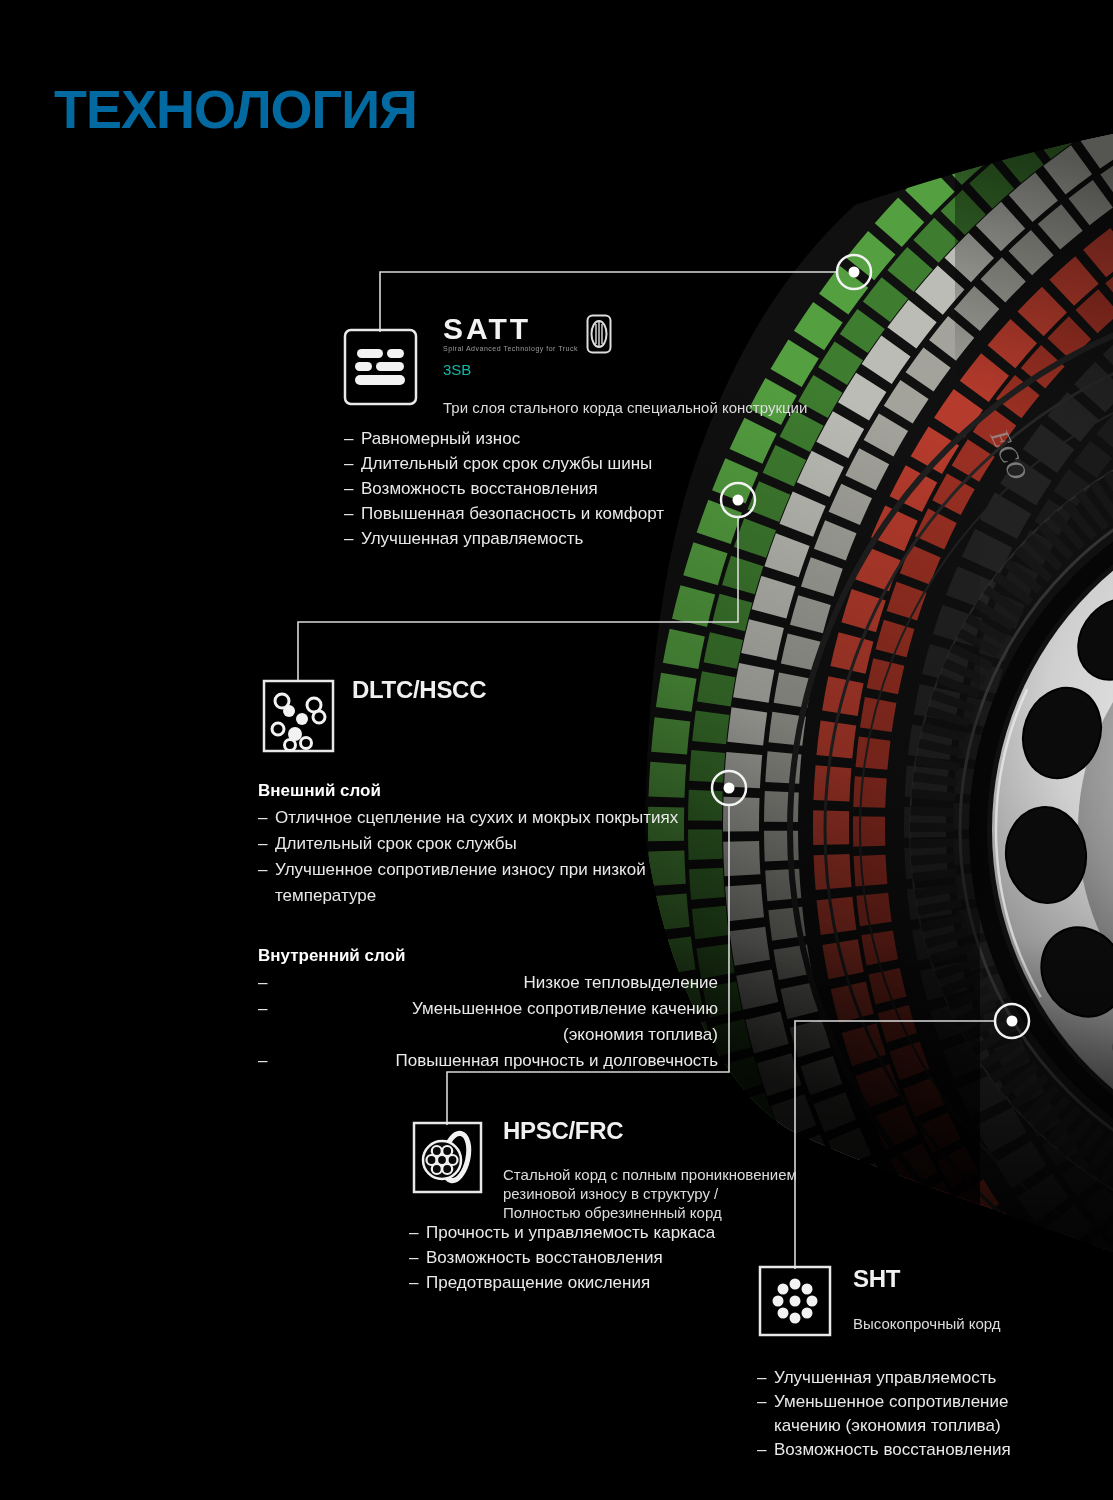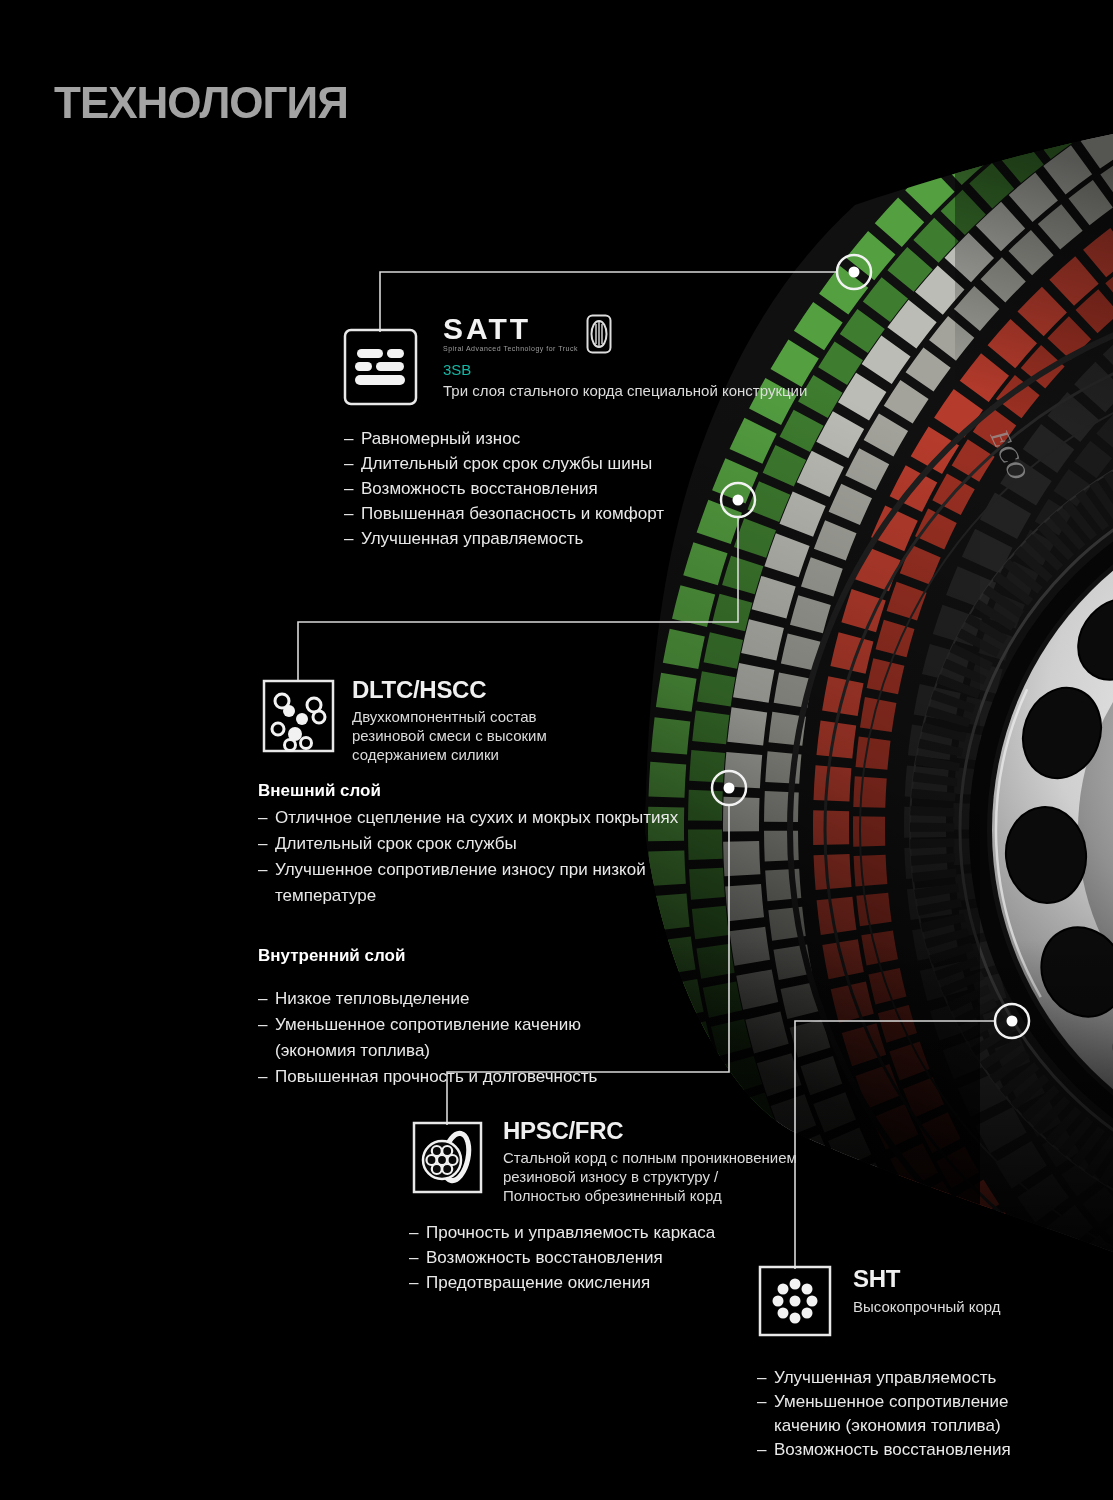--- a/index.html
+++ b/index.html
@@ -1,27 +1,27 @@
 <!DOCTYPE html>
 <html><head>
 <meta charset="utf-8">
 <style>
   html,body{margin:0;padding:0;background:#000;}
   .page{position:relative;width:1113px;height:1500px;background:#000;overflow:hidden;
         font-family:"Liberation Sans",sans-serif;color:#e9e9e9;}
   svg{display:block;}
-  .page-title{position:absolute;left:54px;top:78px;font-size:44px;font-weight:bold;
-              letter-spacing:-1px;color:#a3a3a3;z-index:5;}
+  .page-title{position:absolute;left:54px;top:78px;font-size:54px;font-weight:bold;
+              letter-spacing:-1px;color:#0369a1;z-index:5;}
   .icon-box{position:absolute;z-index:4;}
   .callout{position:absolute;z-index:5;}
   .logo-row{display:flex;align-items:flex-start;gap:8px;}
   .satt-logo{font-size:30px;font-weight:bold;letter-spacing:3px;color:#f2f2f2;line-height:30px;}
   .satt-tagline{font-size:7px;color:#9d9d9d;letter-spacing:.5px;margin-top:1px;}
   .tech-title{font-size:24px;font-weight:bold;letter-spacing:-.3px;color:#f0f0f0;line-height:28px;}
-  .tech-desc{font-size:15px;color:#dcdcdc;line-height:19px;margin-top:3px;}
+  .tech-desc{font-size:15px;color:#dcdcdc;line-height:19px;margin-top:20px;}
   .code{font-size:15px;color:#14b8a6;margin-top:7px;}
   .layer-head{font-size:17px;font-weight:bold;color:#fff;line-height:24px;}
   .bullets{position:absolute;z-index:5;}
   .bullet{position:relative;padding-left:17px;font-size:17px;color:#e9e9e9;}
   .bullet::before{content:"–";position:absolute;left:0;top:0;color:#e9e9e9;}
   .lh25 .bullet{line-height:25px;}
   .lh26 .bullet{line-height:26px;}
   .lh24 .bullet{line-height:24px;}
   .overlay-svg{position:absolute;left:0;top:0;z-index:3;pointer-events:none;}
   .tire-svg{position:absolute;left:0;top:0;z-index:1;pointer-events:none;}
@@ -219,46 +219,41 @@
           <circle cx="52" cy="26" r="7"></circle>
           <circle cx="57" cy="38" r="6"></circle>
         <circle cx="16" cy="50" r="6"></circle>
           <circle cx="28" cy="66" r="5.5"></circle>
           <circle cx="44" cy="64" r="5.5"></circle>
       </g>
     </svg>
   </div>
   <div class="callout" style="left:352px;top:676px;">
     <div class="tech-title">DLTC/HSCC</div>
-    <div class="tech-desc">
-      <div>Двухкомпонентный состав</div>
-      <div>резиновой смеси с высоким</div>
-      <div>содержанием силики</div>
-    </div>
   </div>
 
   <div class="callout" style="left:258px;top:779px;width:460px;">
     <div class="layer-head">Внешний слой</div>
     <div class="bullets lh26" style="position:static;margin-top:2px;">
       <div class="bullet">
           <div>Отличное сцепление на сухих и мокрых покрытиях</div>
         </div>
       <div class="bullet">
           <div>Длительный срок срок службы</div>
         </div>
       <div class="bullet">
         <div>Улучшенное сопротивление износу при низкой</div>
         <div>температуре</div>
       </div>
     </div>
   </div>
 
   <div class="callout" style="left:258px;top:944px;width:460px;">
     <div class="layer-head">Внутренний слой</div>
-    <div class="bullets lh26" style="position:static;margin-top:18px;">
+    <div class="bullets lh26" style="position:static;margin-top:2px;text-align:right;">
       <div class="bullet">
           <div>Низкое тепловыделение</div>
         </div>
       <div class="bullet">
         <div>Уменьшенное сопротивление качению</div>
         <div>(экономия топлива)</div>
       </div>
       <div class="bullet">
           <div>Повышенная прочность и долговечность</div>
         </div>

